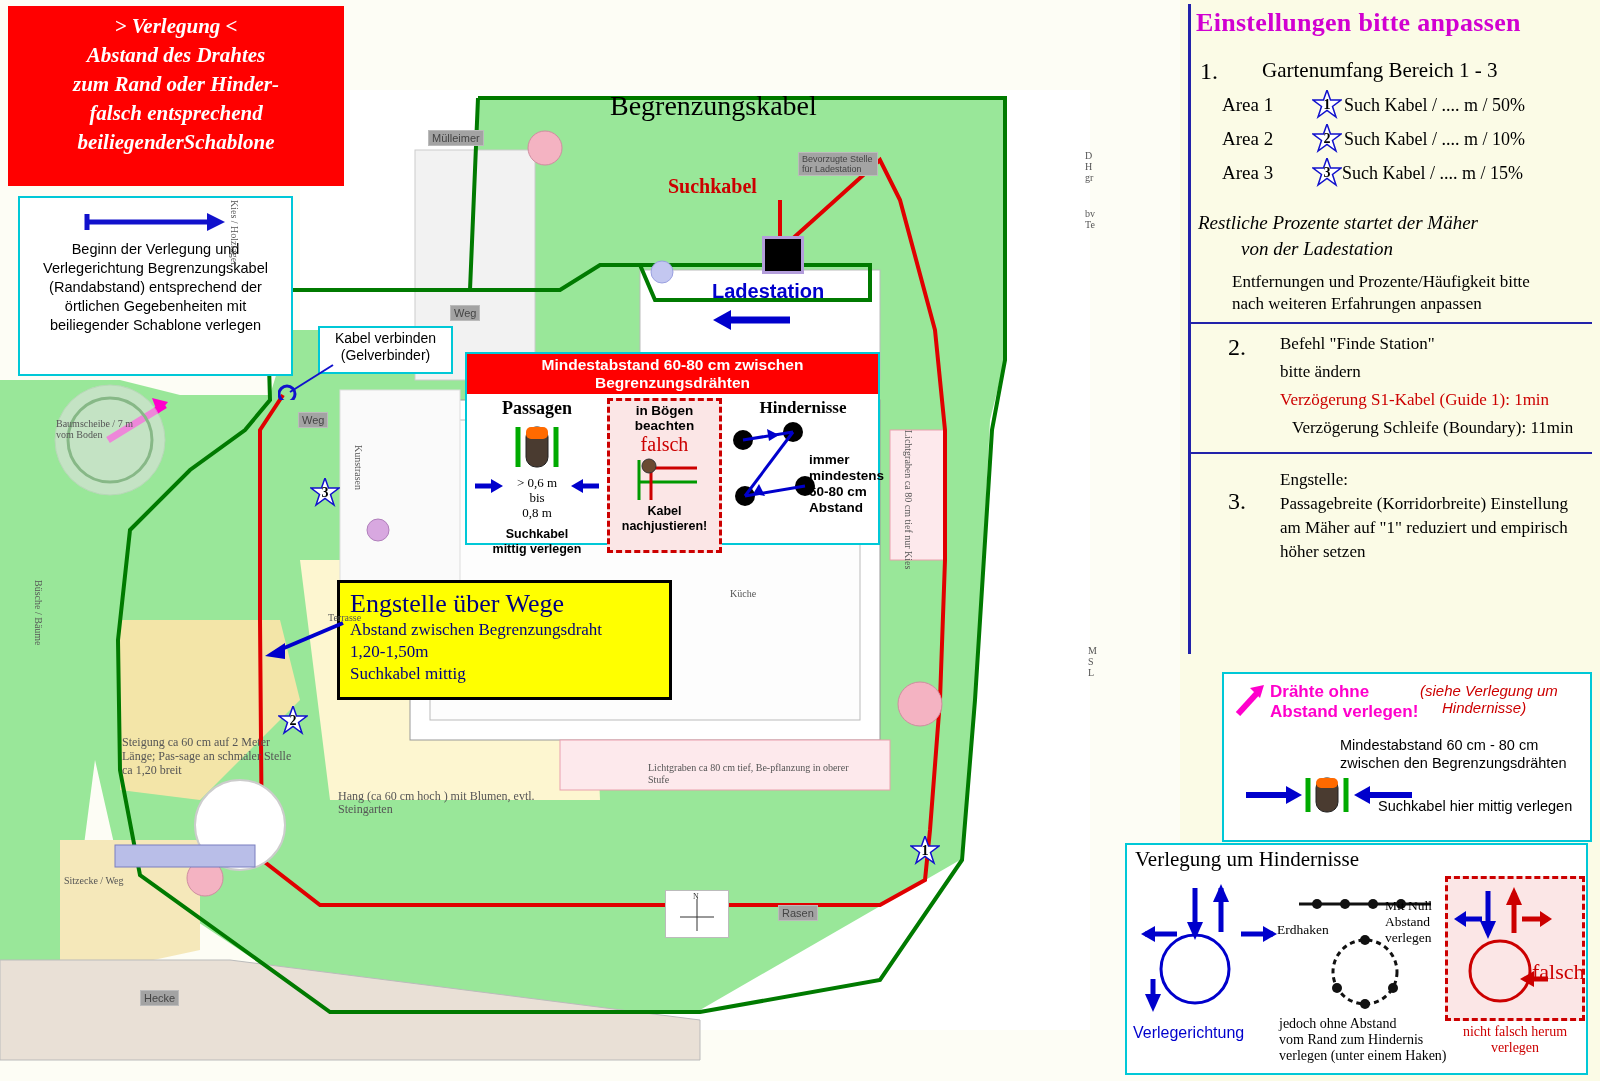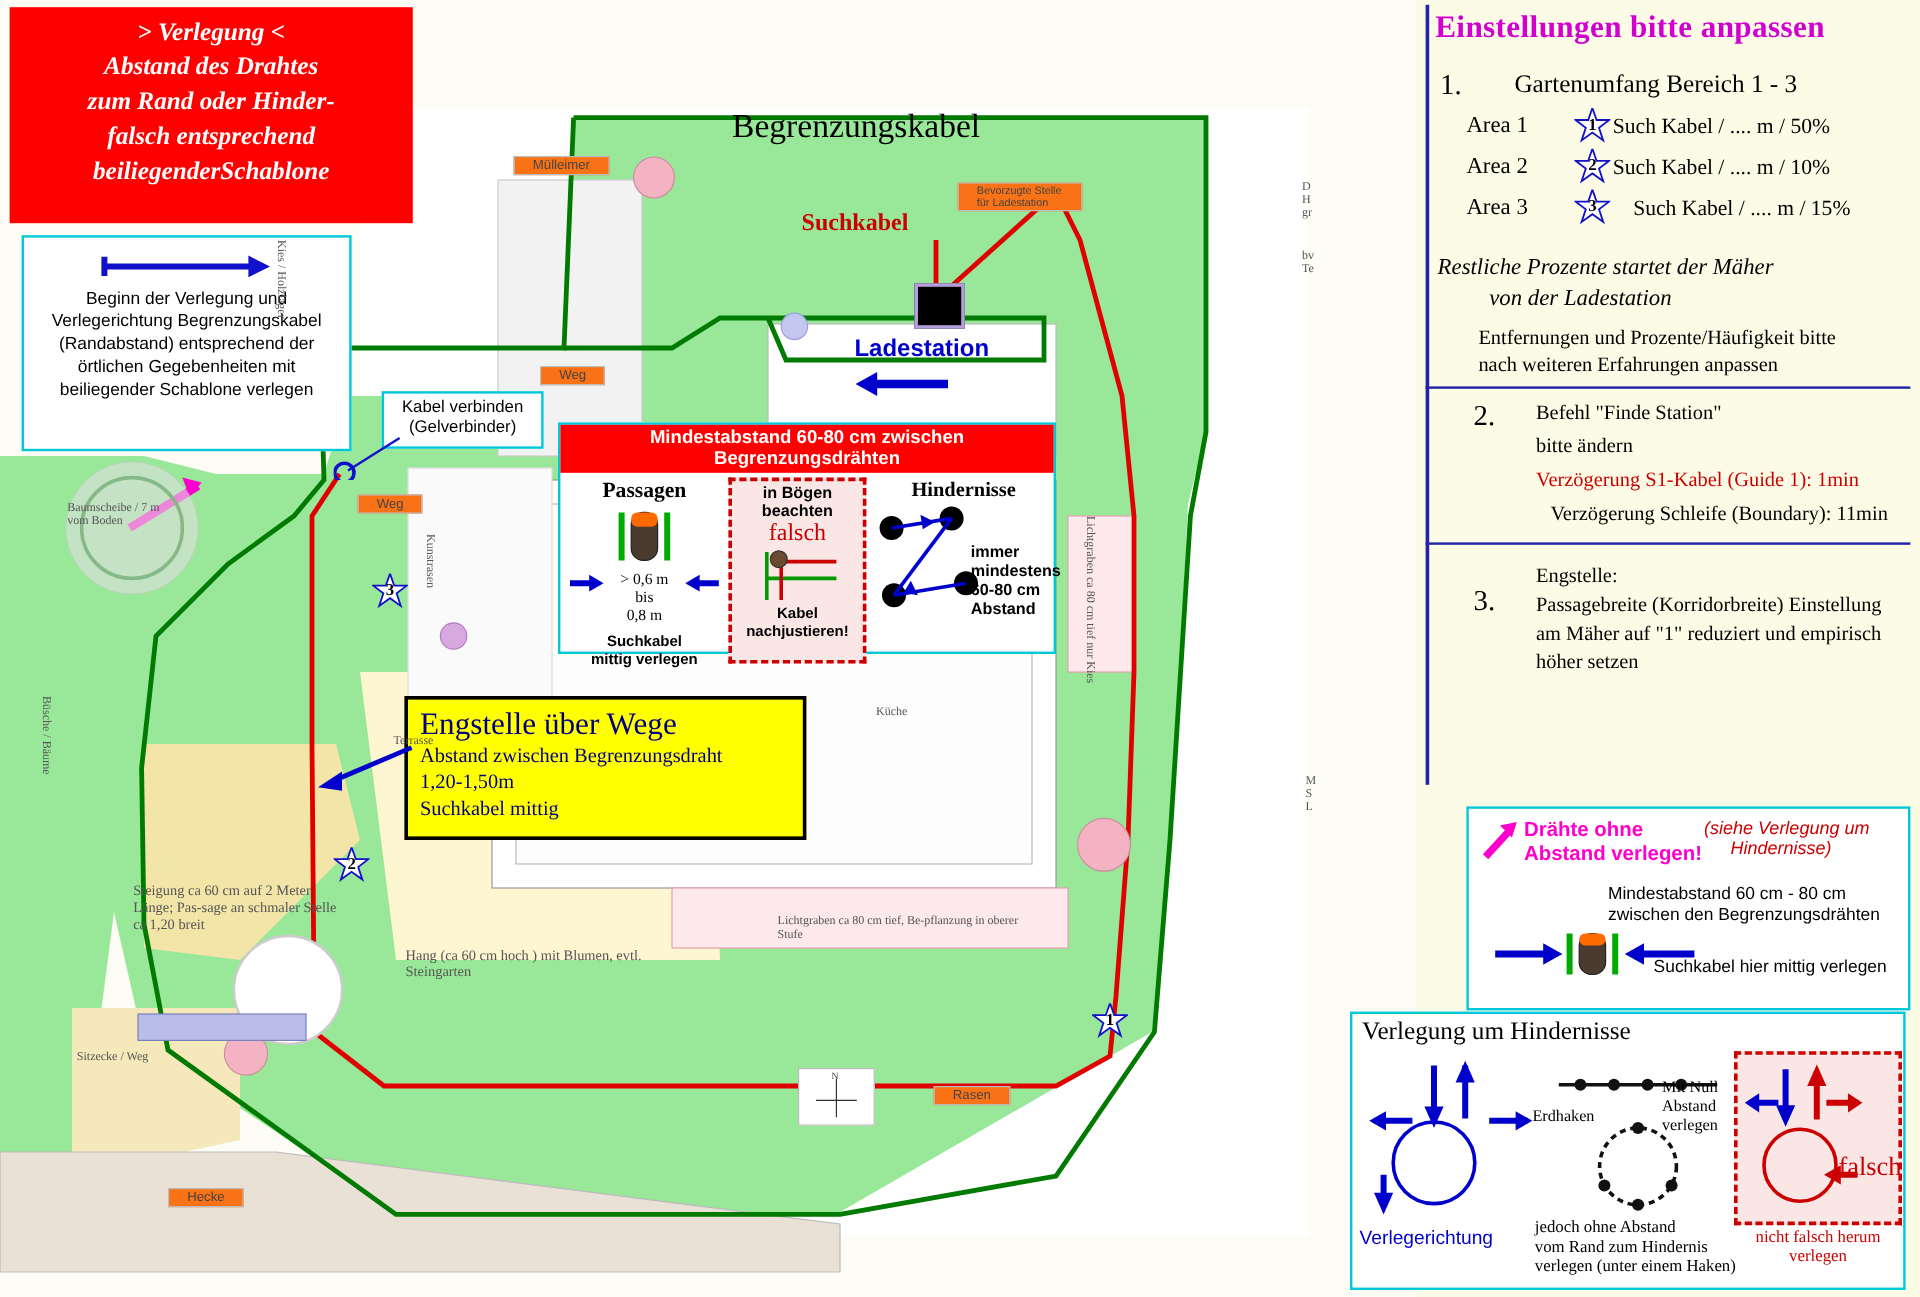--- a/index.html
+++ b/index.html
@@ -33,21 +33,21 @@
   
   .box-cyan{border:2px solid #00c8d7;background:#ffffff;}
   .box-yellow{border:3px solid #000;background:#ffff00;}
   .box-red{background:#ff0000;color:#fff;}
   .dashed-red{border:3px dashed #cc0000;background:#fbe6e6;}
   
   .t{font-family:"Liberation Sans",sans-serif;}
   .bold{font-weight:bold;}
   .center{text-align:center;}
   .tiny{font-size:10px;color:#555;}
-  .grey-label{font-family:"Liberation Sans",sans-serif;font-size:11px;color:#444;background:#f97316;border:1px solid #bbb;padding:1px 15px;}
+  .grey-label{font-family:"Liberation Sans",sans-serif;font-size:11px;color:#444;background:#a3a3a3;border:1px solid #bbb;padding:1px 3px;}
 </style>
 </head>
 <body>
 
 <div class="abs" id="map-area">
 
   
   <div class="abs" style="left:300px;top:90px;width:790px;height:940px;background:#ffffff;"></div>
 
   
@@ -259,21 +259,21 @@
 
   
   <div class="abs grey-label" style="left:428px;top:130px;">Mülleimer</div>
   <div class="abs tiny" style="left:222px;top:200px;width:18px;writing-mode:vertical-rl;">Kies / Holzlager</div>
   <div class="abs grey-label" style="left:450px;top:305px;">Weg</div>
   <div class="abs grey-label" style="left:298px;top:412px;">Weg</div>
   <div class="abs grey-label" style="left:798px;top:152px;width:72px;font-size:9px;line-height:10px;">Bevorzugte Stelle für Ladestation</div>
   <div class="abs tiny" style="left:56px;top:418px;width:90px;line-height:11px;">Baumscheibe / 7 m vom Boden</div>
   <div class="abs tiny" style="left:28px;top:580px;width:16px;writing-mode:vertical-rl;">Büsche / Bäume</div>
   <div class="abs tiny" style="left:348px;top:445px;width:16px;writing-mode:vertical-rl;">Kunstrasen</div>
-  <div class="abs tiny" style="left:111px;top:735px;width:170px;line-height:14px;font-size:12px;">Steigung ca 60 cm  auf 2 Meter Länge; Pas-sage an schmaler Stelle ca 1,20 breit</div>
+  <div class="abs tiny" style="left:122px;top:735px;width:170px;line-height:14px;font-size:12px;">Steigung ca 60 cm  auf 2 Meter Länge; Pas-sage an schmaler Stelle ca 1,20 breit</div>
   <div class="abs tiny" style="left:338px;top:790px;width:200px;line-height:13px;font-size:12px;">Hang (ca 60 cm hoch ) mit Blumen, evtl. Steingarten</div>
   <div class="abs tiny" style="left:648px;top:762px;width:215px;line-height:12px;">Lichtgraben ca 80 cm tief, Be-pflanzung in oberer Stufe</div>
   <div class="abs tiny" style="left:898px;top:430px;width:16px;writing-mode:vertical-rl;">Lichtgraben ca 80 cm tief nur Kies</div>
   <div class="abs tiny" style="left:64px;top:875px;width:60px;line-height:12px;">Sitzecke / Weg</div>
   <div class="abs grey-label" style="left:140px;top:990px;">Hecke</div>
   <div class="abs grey-label" style="left:778px;top:905px;">Rasen</div>
   <div class="abs tiny" style="left:328px;top:612px;">Terrasse</div>
   <div class="abs tiny" style="left:730px;top:588px;">Küche</div>
   <div class="abs tiny" style="left:1088px;top:645px;width:12px;">M S L</div>
   <div class="abs tiny" style="left:1085px;top:150px;width:16px;">D H gr</div>
@@ -320,21 +320,21 @@
   </div>
 
   <div class="abs" style="left:42px;top:158px;width:370px;display:flex;align-items:center;">
     <div style="width:90px;font-size:19px;">Area 3</div>
     <div class="star">
       <svg viewBox="0 0 30 30" width="30" height="30">
           <polygon points="15,0 18.5,10 29,10 20.5,16.5 24,27 15,20.5 6,27 9.5,16.5 1,10 11.5,10" fill="#ffffff" stroke="#1111cc" stroke-width="1.5"></polygon>
         </svg>
       <span>3</span>
     </div>
-    <div style="font-size:18px;margin-left:19px;">Such Kabel / .... m / 15%</div>
+    <div style="font-size:18px;margin-left:0;">Such Kabel / .... m / 15%</div>
   </div>
 
   <div class="abs red-it" style="left:18px;top:212px;font-size:19px;">Restliche Prozente  startet der Mäher</div>
   <div class="abs red-it" style="left:18px;top:238px;font-size:19px;margin-left:43px;">von der Ladestation</div>
 
   <div class="abs" style="left:52px;top:272px;font-size:17px;">Entfernungen und Prozente/Häufigkeit bitte</div>
   <div class="abs" style="left:52px;top:294px;font-size:17px;">nach weiteren Erfahrungen anpassen</div>
 
   <div class="abs hr" style="left:8px;top:322px;width:404px;"></div>
 

